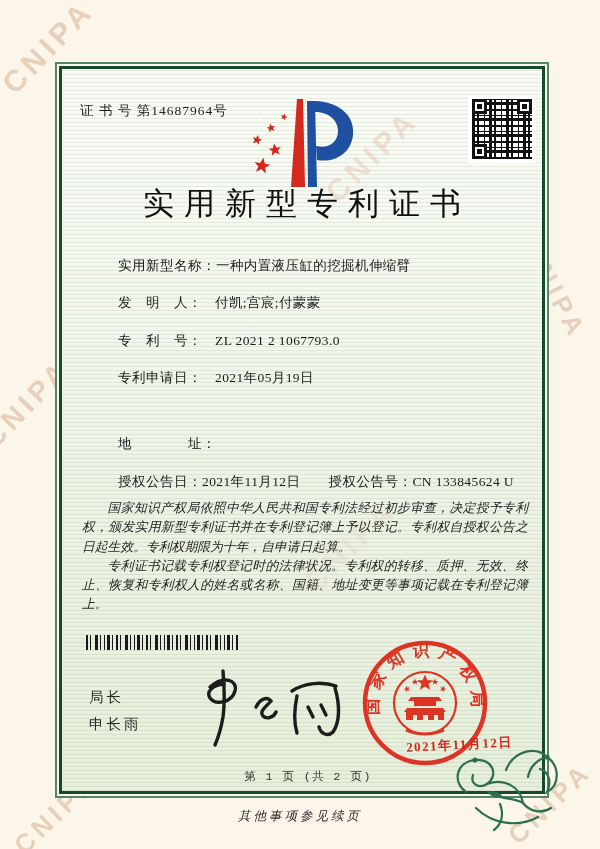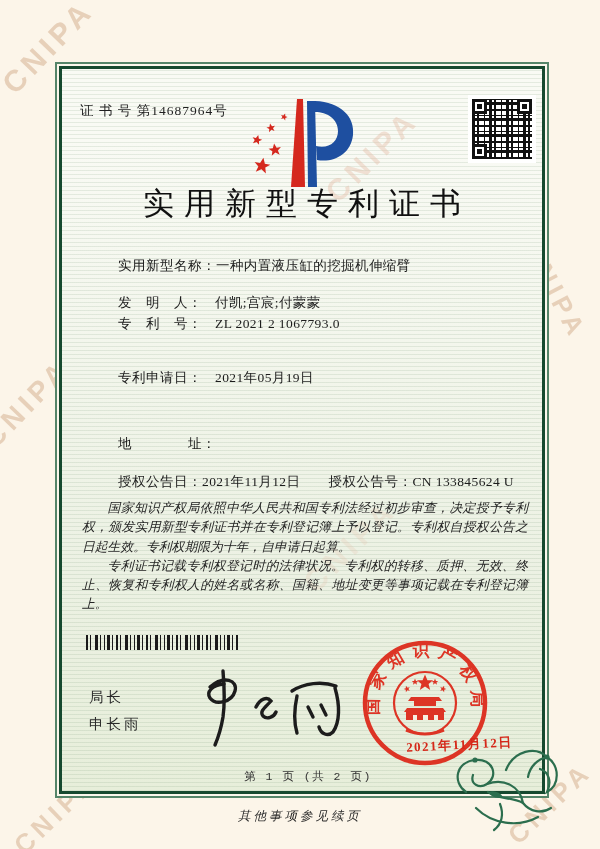--- a/index.html
+++ b/index.html
@@ -109,21 +109,21 @@
       <h1 class="title">实用新型专利证书</h1>
 
       <div class="row" style="top:186px;">
         <span class="lbl">实用新型名称：</span>
         <span class="val">一种内置液压缸的挖掘机伸缩臂</span>
       </div>
       <div class="row" style="top:223px;">
         <span class="lbl">发　明　人：</span>
         <span class="val">付凯;宫宸;付蒙蒙</span>
       </div>
-      <div class="row" style="top:244px;">
+      <div class="row" style="top:261px;">
         <span class="lbl">专　利　号：</span>
         <span class="val">ZL 2021 2 1067793.0</span>
       </div>
       <div class="row" style="top:298px;">
         <span class="lbl">专利申请日：</span>
         <span class="val">2021年05月19日</span>
       </div>
       <div class="row" style="top:364px;">
         <span class="lbl">地　　　　址：</span>
       </div>

